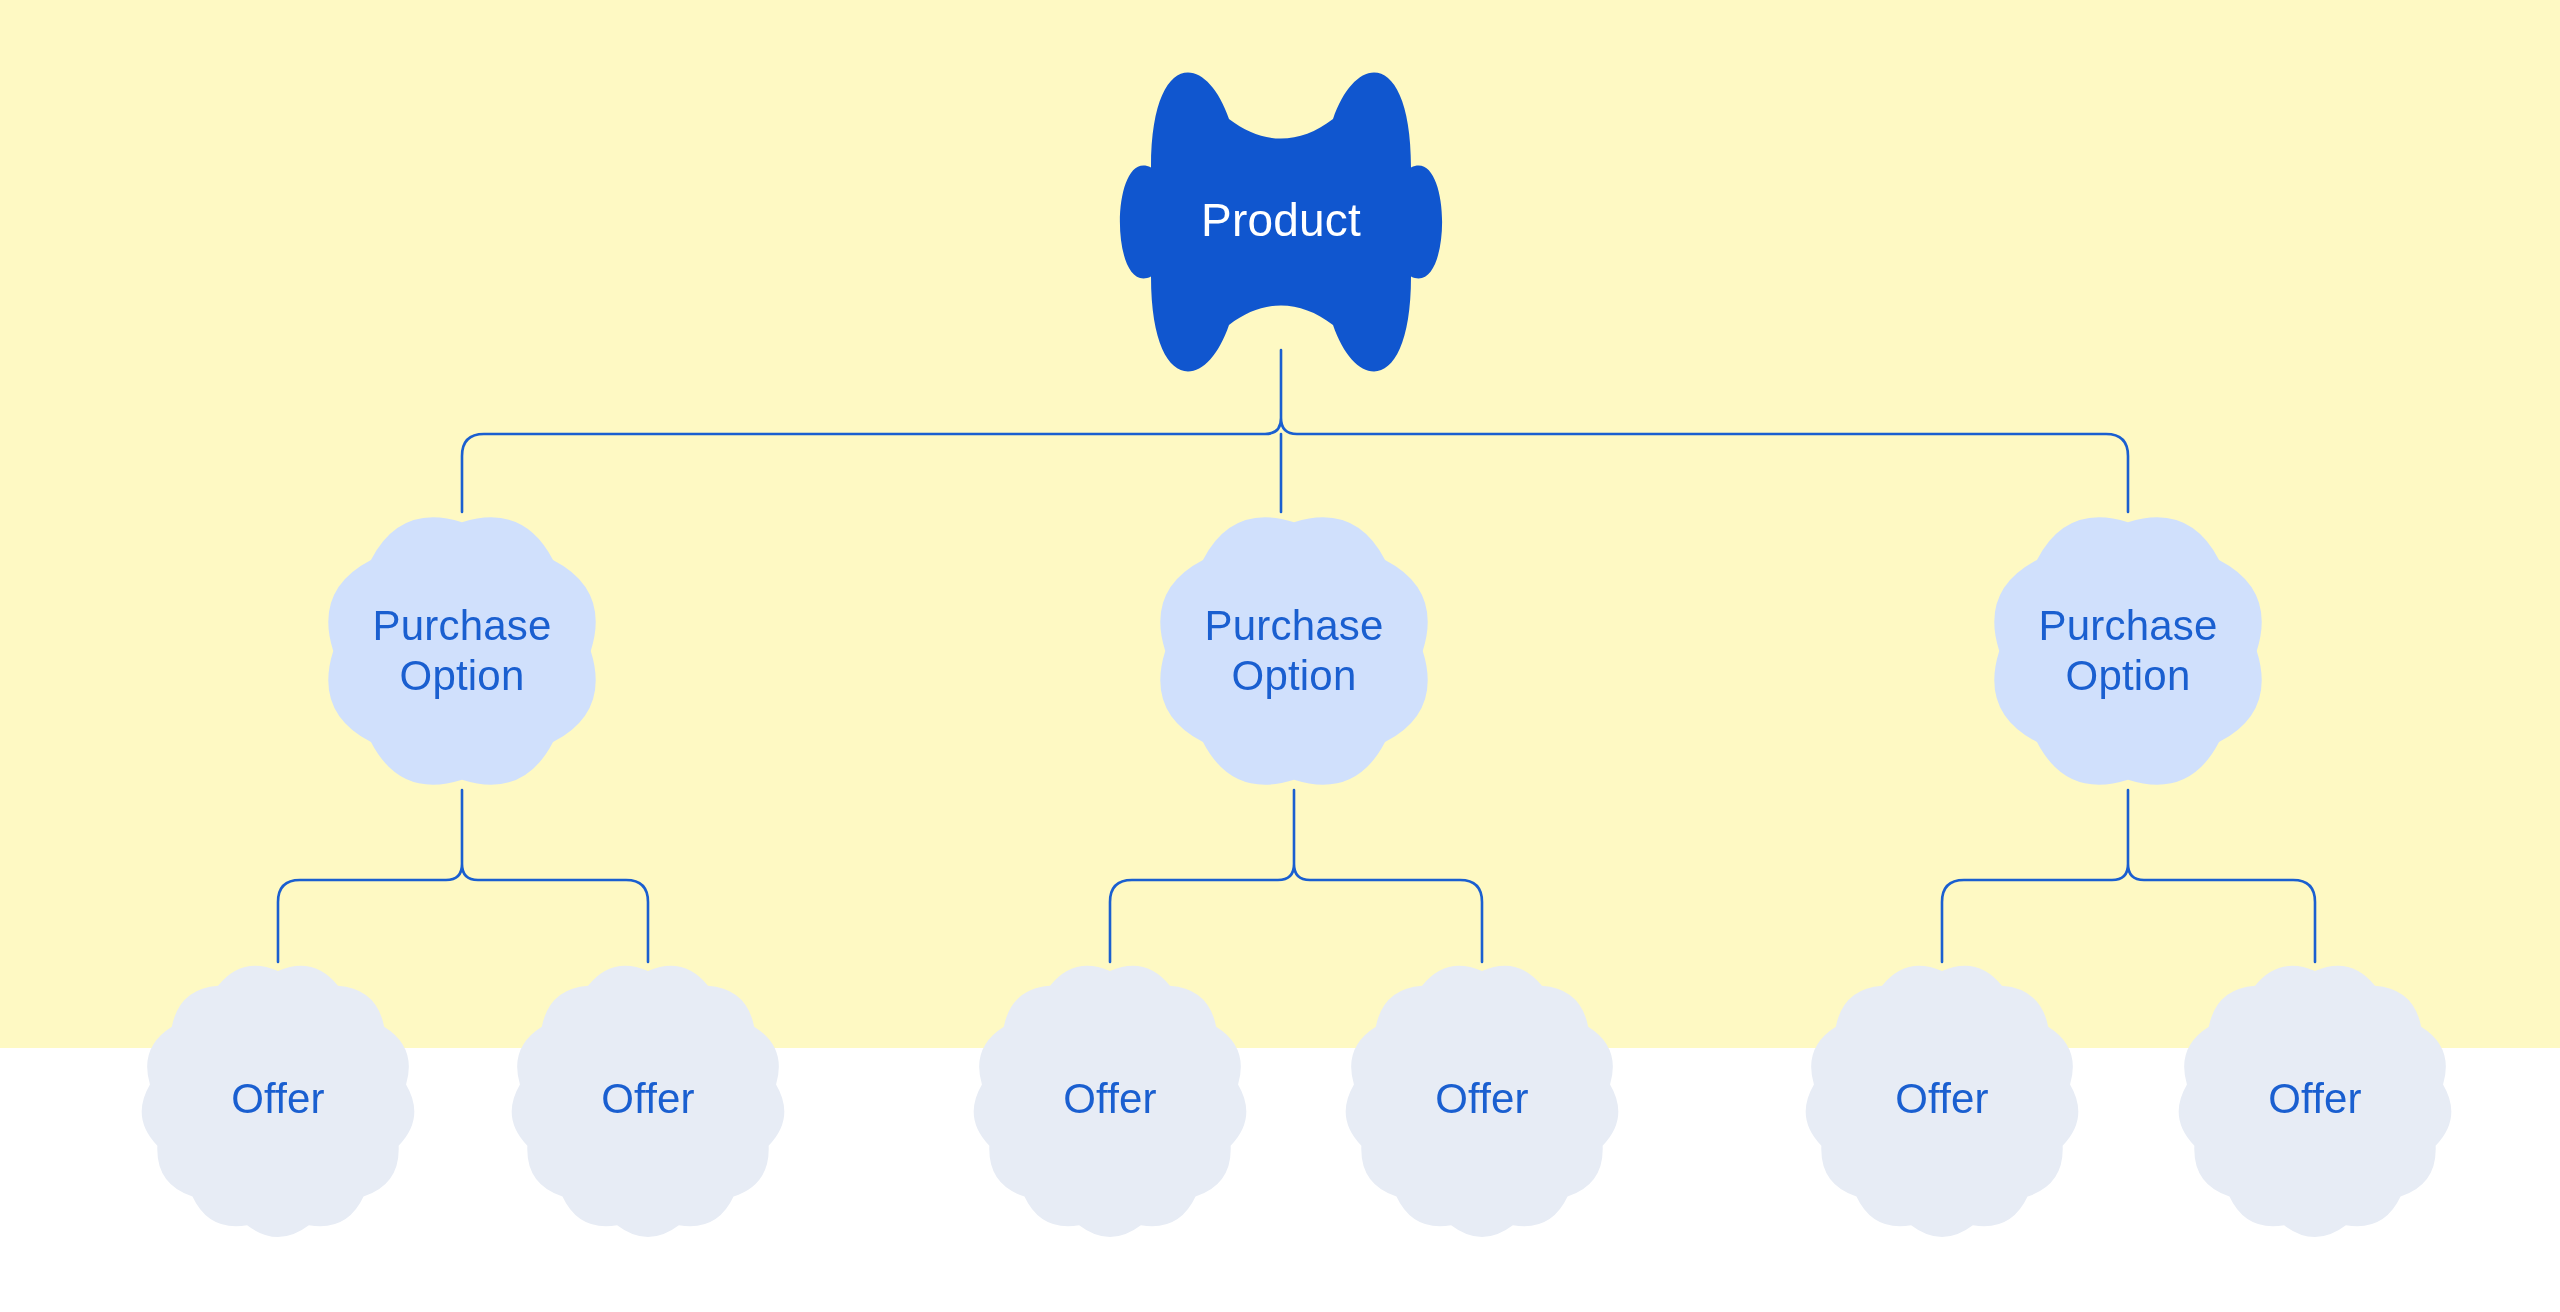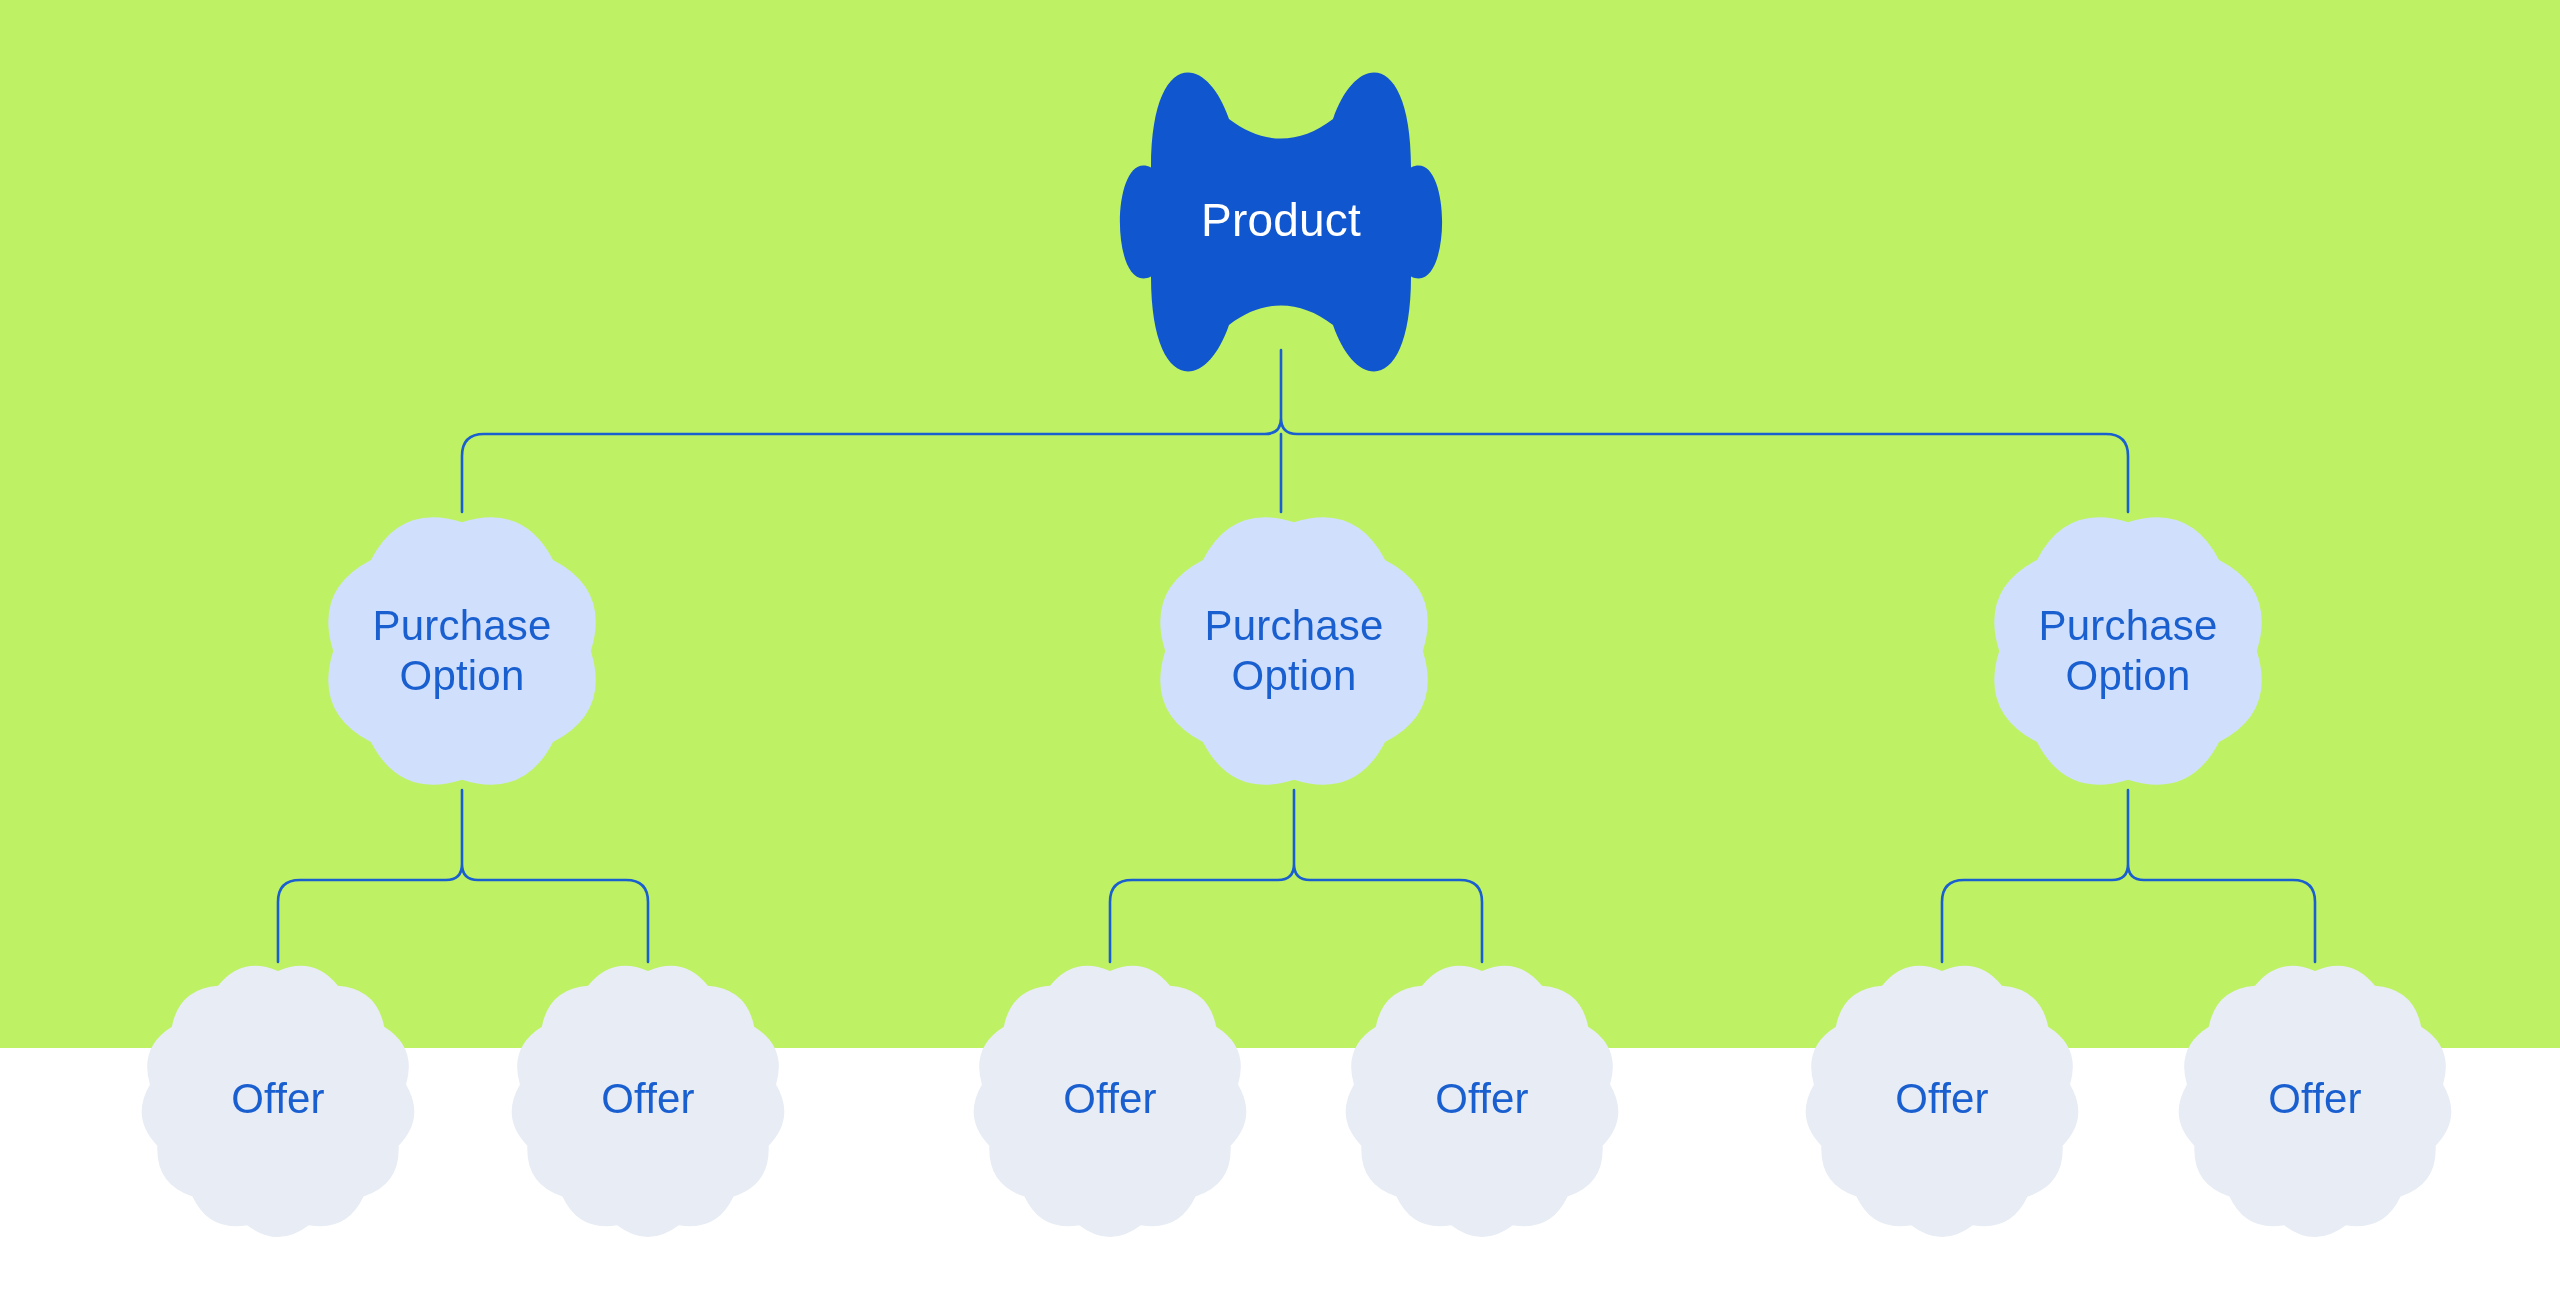--- a/index.html
+++ b/index.html
@@ -11,21 +11,21 @@
   body {
     width: 2560px;
     height: 1312px;
     font-family: "Liberation Sans", sans-serif;
     overflow: hidden;
   }
   #diagram-root {
     position: relative;
     width: 2560px;
     height: 1048px;
-    background: #bef264;
+    background: #fef9c3;
   }
   #diagram-svg {
     position: absolute;
     top: 0;
     left: 0;
     width: 2560px;
     height: 1312px;
     display: block;
   }
   .node-label {

